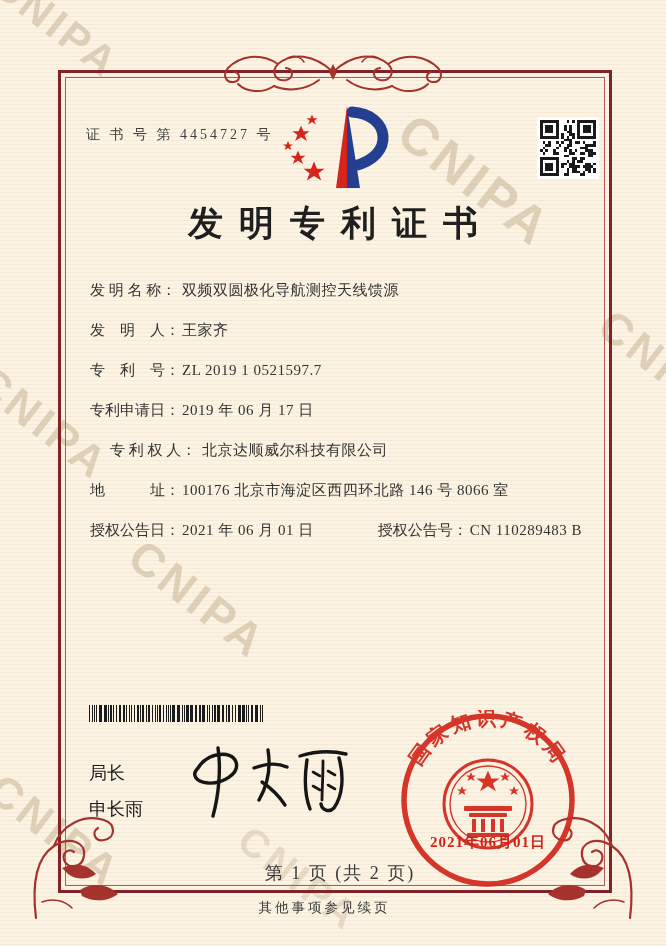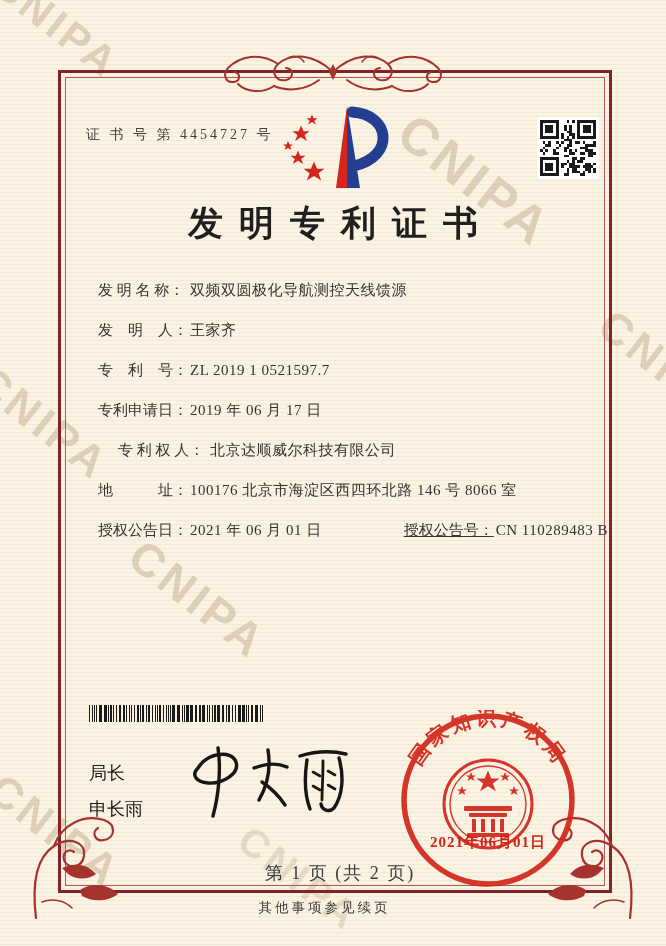--- a/index.html
+++ b/index.html
@@ -15,24 +15,24 @@
     position:absolute;z-index:1;
     font-family:"Liberation Sans","DejaVu Sans",sans-serif;
     font-weight:bold;color:rgba(182,158,120,0.40);
     transform:rotate(38deg);letter-spacing:4px;user-select:none;
   }
   .frame-outer{position:absolute;z-index:2;left:58px;top:70px;width:554px;height:823px;border:3px solid #7f2326;box-sizing:border-box;}
   .frame-inner{position:absolute;z-index:2;left:65px;top:77px;width:540px;height:809px;border:1px solid #b05a5c;box-sizing:border-box;}
   .cert-no{position:absolute;z-index:3;left:86px;top:126px;font-size:14px;letter-spacing:3px;color:#3f3f3f;text-align:center;}
   .title{position:absolute;z-index:3;left:0;right:0;top:200px;text-align:center;font-size:35px;font-weight:600;letter-spacing:16px;text-indent:16px;color:#1f1f1f;}
   .fields{position:absolute;z-index:3;left:86px;top:281px;width:500px;font-size:15px;color:#333;}
-  .frow{position:absolute;left:12px;white-space:nowrap;}
+  .frow{position:absolute;left:4px;white-space:nowrap;}
   .flabel{display:inline-block;min-width:92px;white-space:pre;}
   .fvalue{letter-spacing:0.5px;}
-  .grant2{margin-left:82px;text-decoration:underline;}
+  .grant2{margin-left:64px;}
   .paras{position:absolute;z-index:3;left:86px;top:549px;width:498px;font-size:14.5px;line-height:1.92;text-align:justify;color:#2d2d2d;letter-spacing:0.6px;}
   .paras p{margin:0;text-indent:2em;}
   .barcode{position:absolute;z-index:3;left:89px;top:705px;width:178px;height:17px;}
   .officer{position:absolute;z-index:3;left:89px;top:755px;font-family:"Liberation Sans","DejaVu Sans",sans-serif;font-weight:400;font-size:18px;line-height:2.0;color:#1c1c1c;}
   .signature{position:absolute;z-index:3;left:170px;top:738px;}
   .seal{position:absolute;z-index:4;left:398px;top:710px;opacity:0.93;}
   .seal-date{position:absolute;z-index:5;left:394px;top:821px;width:188px;text-align:center;font-size:15px;font-weight:bold;color:#cf2318;letter-spacing:1px;margin-top:12px;}
   .page-num{position:absolute;z-index:3;left:14px;right:0;top:861px;text-align:center;font-size:18px;color:#3a3a3a;letter-spacing:2px;}
   .footer-note{position:absolute;z-index:3;left:0;right:17px;top:899px;text-align:center;font-size:13.5px;color:#3a3a3a;letter-spacing:3px;}
   .qr{position:absolute;z-index:3;left:537px;top:117px;width:62px;height:62px;background:#ffffff;padding:3px;box-sizing:border-box;}

